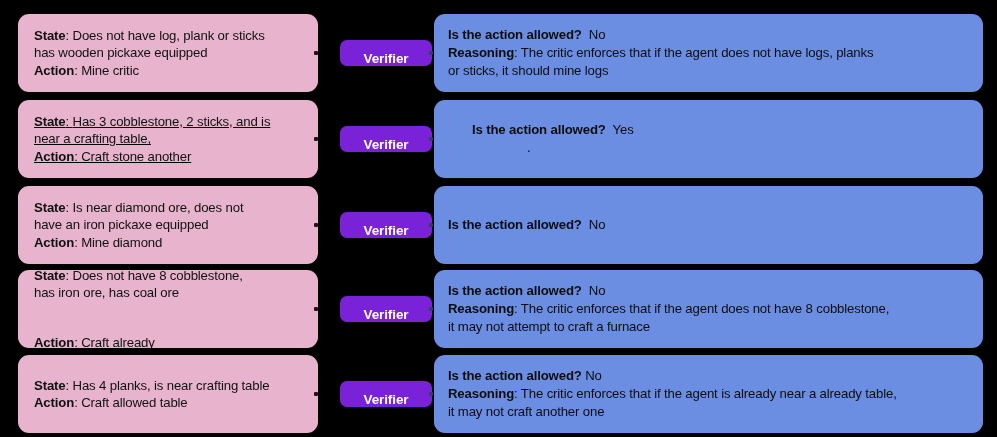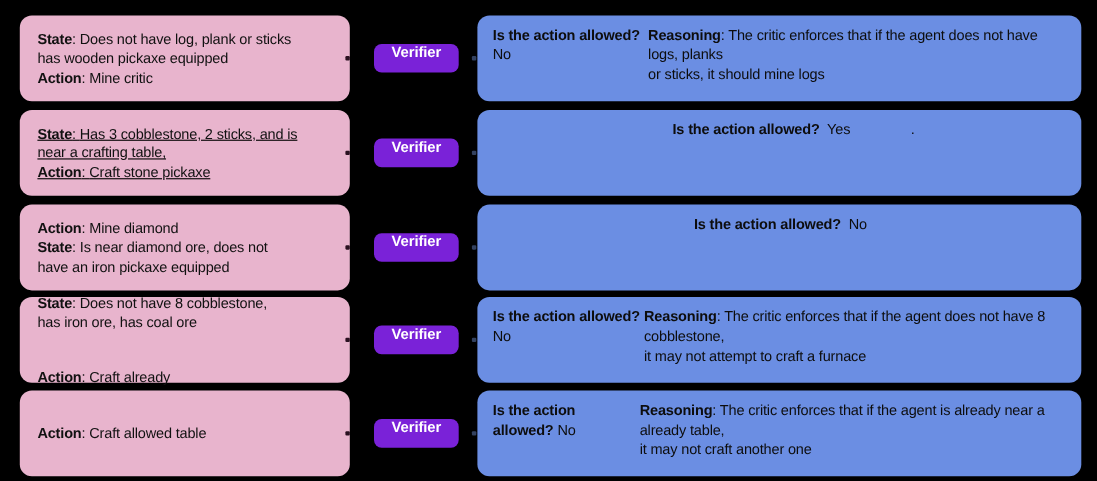--- a/index.html
+++ b/index.html
@@ -55,43 +55,43 @@
     position: absolute;
     width: 4px;
     height: 4px;
     background: #33415f;
     border-radius: 1px;
   }
   
   .verifier {
     position: absolute;
     left: 340px;
-    width: 77px;
+    width: 92px;
     height: 26px;
     background: #7a22d8;
     border-radius: 7px;
     color: #ffffff;
     font-size: 13.5px;
     font-weight: bold;
     display: flex;
-    align-items: flex-start;
+    align-items: flex-end;
     justify-content: center;
     letter-spacing: -0.1px;
   }
   
   .verdict-card {
     position: absolute;
     left: 434px;
     width: 549px;
     background: #6b8ee3;
     border-radius: 11px;
     box-sizing: border-box;
     padding: 9px 12px 9px 14px;
     display: flex;
-    flex-direction: row;
+    flex-direction: column;
     justify-content: center;
   }
   .verdict-card.centered {
     justify-content: center;
   }
   .verdict-line {
     color: #0d0d0d;
     font-size: 13.2px;
     line-height: 18px;
     white-space: pre-wrap;
@@ -121,36 +121,36 @@
   <div class="stub-right" style="top:51px; left:429px;"></div>
   <div class="verdict-card" style="top:14px; height:78px;">
     <div class="verdict-line"><span class="lbl">Is the action allowed?</span>&nbsp; <span>No</span></div>
     <div class="verdict-line"><span class="lbl">Reasoning</span><span>: </span><span>The critic enforces that if the agent does not have logs, planks
 or sticks, it should mine logs</span></div>
   </div>
 
   <div class="state-card" style="top:100px; height:78px;text-decoration:underline;">
     <div class="state-line"><span class="lbl">State</span><span>: </span><span>Has 3 cobblestone, 2 sticks, and is
 near a crafting table,</span></div>
-    <div class="state-line"><span class="lbl">Action</span><span>: </span><span>Craft stone pickaxe</span></div>
+    <div class="state-line"><span class="lbl">Action</span><span>: </span><span>Craft stone another</span></div>
   </div>
   <div class="stub-left" style="top:137px; left:314px;"></div>
   <div class="verifier" style="top:126px;">
     <span>Verifier</span>
   </div>
   <div class="stub-right" style="top:137px; left:429px;"></div>
   <div class="verdict-card centered" style="top:100px; height:78px;padding-left:38px;">
     <div class="verdict-line"><span class="lbl">Is the action allowed?</span>&nbsp; <span>Yes</span></div>
     <div class="dot-mark">.</div>
   </div>
 
   <div class="state-card" style="top:186px; height:78px;">
-    <div class="state-line"><span class="lbl">Action</span><span>: </span><span>Mine diamond</span></div>
     <div class="state-line"><span class="lbl">State</span><span>: </span><span>Is near diamond ore, does not
 have an iron pickaxe equipped</span></div>
+    <div class="state-line"><span class="lbl">Action</span><span>: </span><span>Mine diamond</span></div>
   </div>
   <div class="stub-left" style="top:223px; left:314px;"></div>
   <div class="verifier" style="top:212px;">
     <span>Verifier</span>
   </div>
   <div class="stub-right" style="top:223px; left:429px;"></div>
   <div class="verdict-card" style="top:186px; height:78px;">
     <div class="verdict-line"><span class="lbl">Is the action allowed?</span>&nbsp; <span>No</span></div>
   </div>
 
@@ -164,20 +164,21 @@
     <span>Verifier</span>
   </div>
   <div class="stub-right" style="top:307px; left:429px;"></div>
   <div class="verdict-card" style="top:270px; height:78px;">
     <div class="verdict-line"><span class="lbl">Is the action allowed?</span>&nbsp; <span>No</span></div>
     <div class="verdict-line"><span class="lbl">Reasoning</span><span>: </span><span>The critic enforces that if the agent does not have 8 cobblestone,
 it may not attempt to craft a furnace</span></div>
   </div>
 
   <div class="state-card" style="top:355px; height:78px;">
+    <div class="state-line"><span class="lbl">State</span><span>: </span><span>Has 4 planks, is near crafting table</span></div>
     <div class="state-line"><span class="lbl">Action</span><span>: </span><span>Craft allowed table</span></div>
   </div>
   <div class="stub-left" style="top:392px; left:314px;"></div>
   <div class="verifier" style="top:381px;">
     <span>Verifier</span>
   </div>
   <div class="stub-right" style="top:392px; left:429px;"></div>
   <div class="verdict-card" style="top:355px; height:78px;">
     <div class="verdict-line"><span class="lbl">Is the action allowed?</span> <span>No</span></div>
     <div class="verdict-line"><span class="lbl">Reasoning</span><span>: </span><span>The critic enforces that if the agent is already near a already table,

